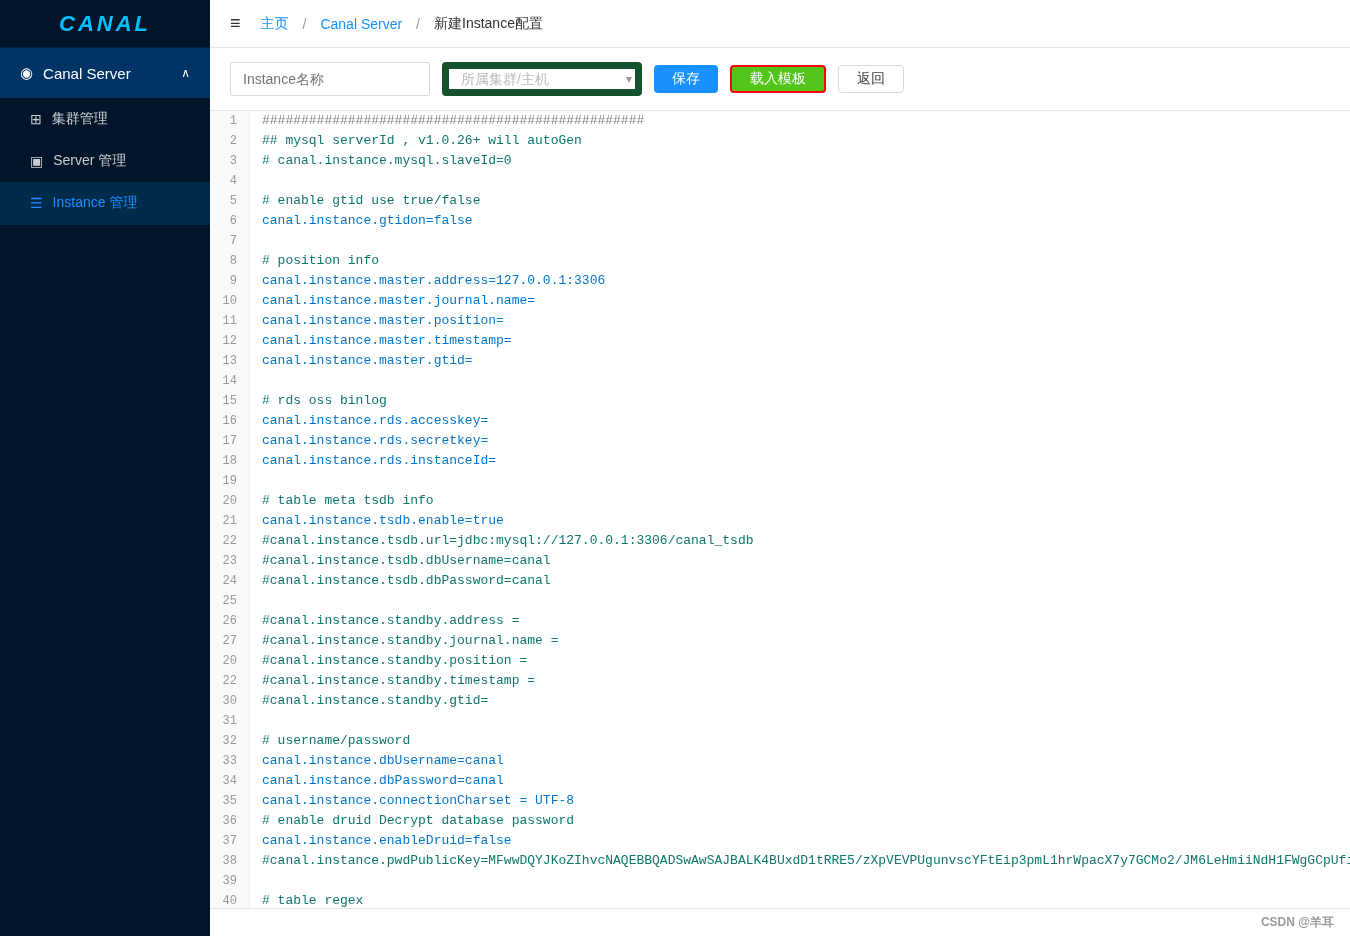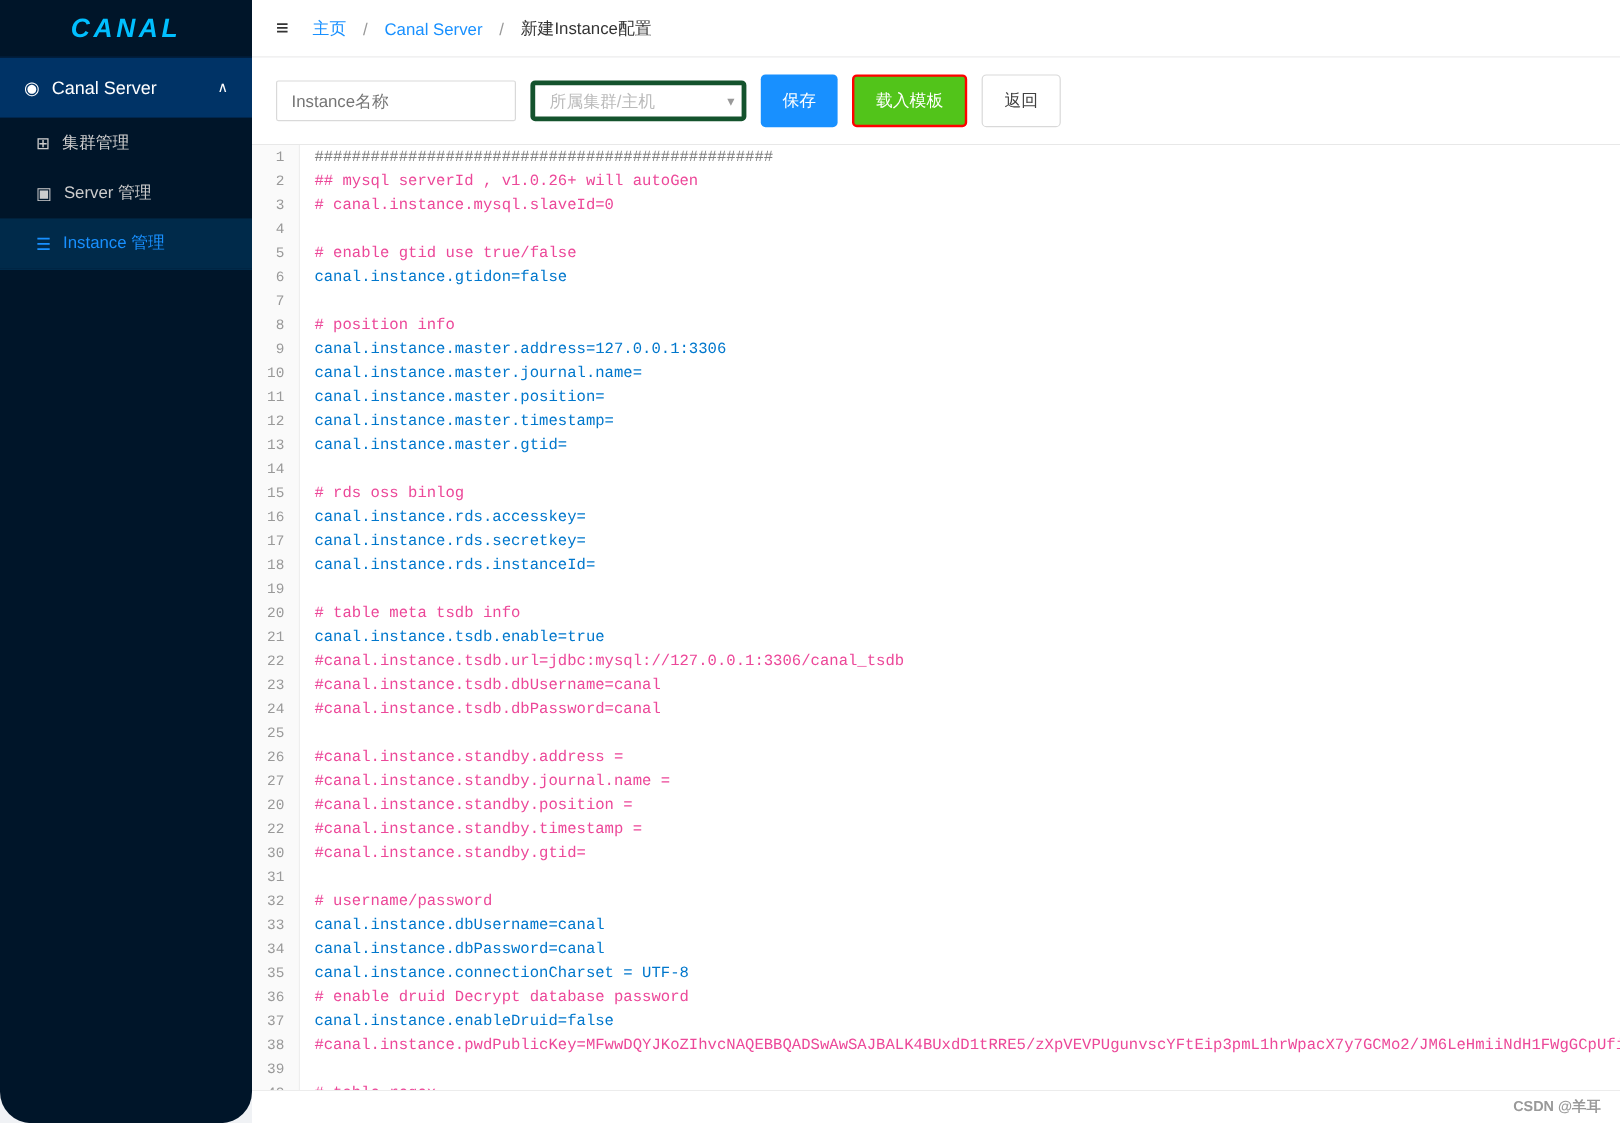--- a/index.html
+++ b/index.html
@@ -6,21 +6,20 @@
     body { font-family: 'Microsoft YaHei', Arial, sans-serif; background: #f0f2f5; display: flex; height: 936px; overflow: hidden; }
 
     
     .sidebar {
       width: 210px;
       background: #001529;
       display: flex;
       flex-direction: column;
       flex-shrink: 0;
       height: 100%;
-      border-radius: 26px;
     }
     .sidebar-logo {
       height: 48px;
       display: flex;
       align-items: center;
       justify-content: center;
       background: #001529;
       border-bottom: 1px solid #002140;
     }
     .logo-text {
@@ -103,23 +102,23 @@
       width: 200px;
       height: 34px;
       border: 1px solid #d9d9d9;
       border-radius: 2px;
       padding: 0 12px;
       font-size: 14px;
       color: #999;
       outline: none;
     }
     .select-cluster {
-      width: 180px;
+      width: 200px;
       height: 34px;
-      border: 4px solid #14532d;
+      border: 7px solid #14532d;
       border-radius: 4px;
       padding: 0 12px;
       font-size: 14px;
       color: #bbb;
       background: #fff;
       appearance: none;
       outline: none;
       cursor: pointer;
       position: relative;
     }
@@ -131,21 +130,21 @@
       content: '▾';
       position: absolute;
       right: 10px;
       top: 50%;
       transform: translateY(-50%);
       color: #999;
       pointer-events: none;
       font-size: 12px;
     }
     .btn {
-      height: 44px;
+      height: 28px;
       padding: 0 18px;
       border-radius: 4px;
       border: none;
       cursor: pointer;
       font-size: 14px;
       font-weight: 500;
     }
     .btn-save {
       background: #1890ff;
       color: #fff;
@@ -190,21 +189,21 @@
       font-size: 12px;
       background: #fafafa;
       border-right: 1px solid #eee;
     }
     .line-content {
       padding-left: 12px;
       white-space: pre;
       color: #333;
       flex: 1;
     }
-    .line-content.comment { color: #ec4899; font-family: Liberation Mono, monospace; }
+    .line-content.comment { color: #0f766e; font-family: Liberation Mono, monospace; }
     .line-content.hash-comment { color: #808080; }
     .line-content.value-line { color: #0077cc; }
 
     
     .footer {
       height: 28px;
       background: #fff;
       border-top: 1px solid #e8e8e8;
       display: flex;
       align-items: center;

